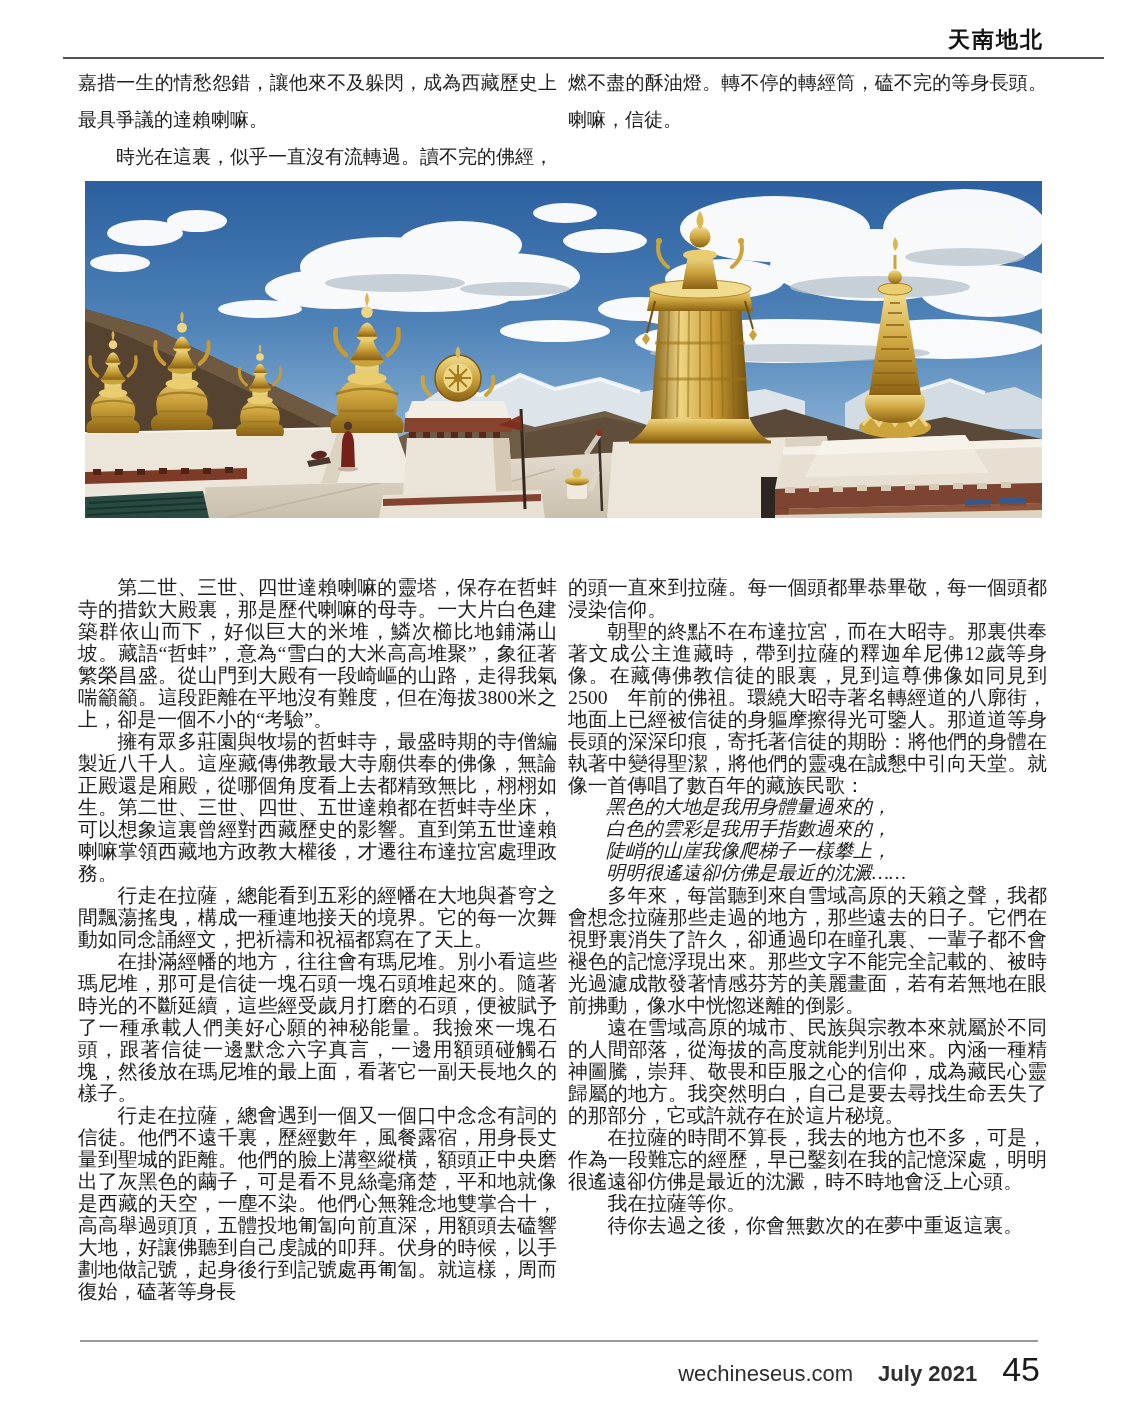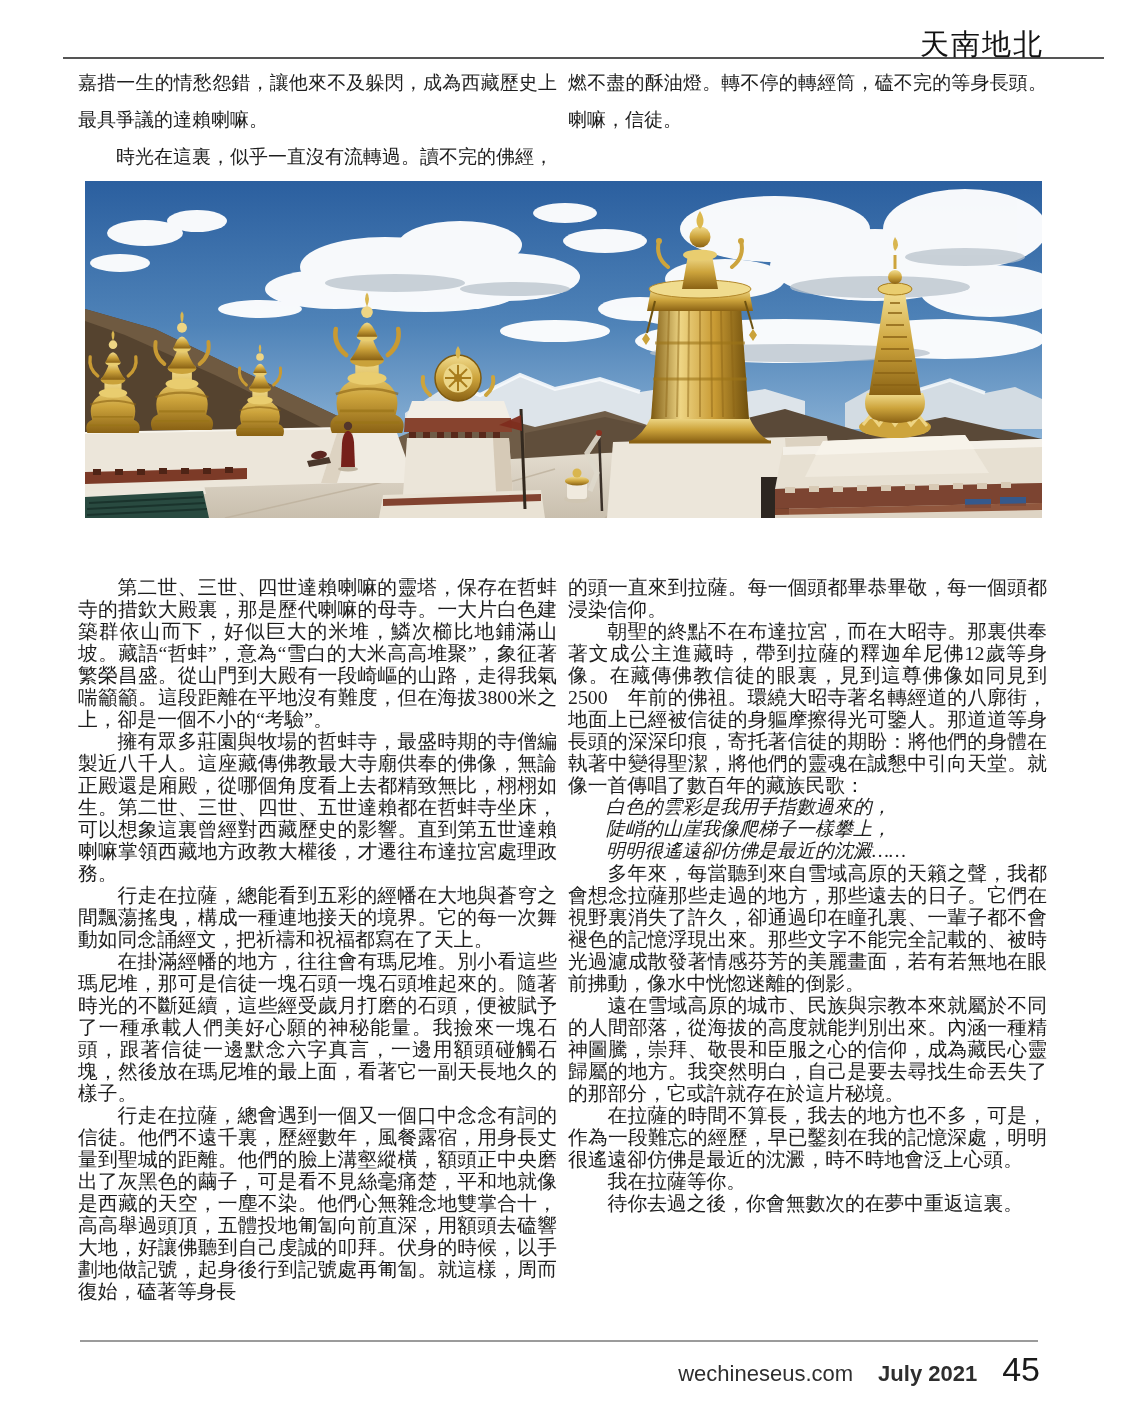--- a/index.html
+++ b/index.html
@@ -1,21 +1,21 @@
 <!DOCTYPE html>
 <html><head>
 <meta charset="utf-8">
 <style>
   html,body{margin:0;padding:0;background:#ffffff;}
   body{width:1121px;height:1405px;position:relative;overflow:hidden;
        font-family:"Liberation Serif","DejaVu Serif",serif;color:#1d1d1d;}
   .abs{position:absolute;}
   
   #top-rule{left:63px;top:57px;width:1041px;height:2px;background:#555;}
-  #section-header{top:25px;right:77px;font-size:29px;font-weight:400;
+  #section-header{top:25px;right:77px;font-size:22px;font-weight:700;
        letter-spacing:2px;color:#121212;}
   
   .intro-col{top:64px;width:479px;font-size:19px;line-height:37px;
        text-align:justify;text-justify:inter-character;}
   #intro-left{left:78px;}
   #intro-right{left:568px;}
   p{margin:0;}
   .ind{text-indent:2em;}
   
   #photo{left:85px;top:181px;width:957px;height:337px;overflow:hidden;margin:0;}
@@ -298,20 +298,21 @@
   <p class="ind">第二世、三世、四世達賴喇嘛的靈塔，保存在哲蚌寺的措欽大殿裏，那是歷代喇嘛的母寺。一大片白色建築群依山而下，好似巨大的米堆，鱗次櫛比地鋪滿山坡。藏語“哲蚌”，意為“雪白的大米高高堆聚”，象征著繁榮昌盛。從山門到大殿有一段崎嶇的山路，走得我氣喘籲籲。這段距離在平地沒有難度，但在海拔3800米之上，卻是一個不小的“考驗”。</p>
   <p class="ind">擁有眾多莊園與牧場的哲蚌寺，最盛時期的寺僧編製近八千人。這座藏傳佛教最大寺廟供奉的佛像，無論正殿還是廂殿，從哪個角度看上去都精致無比，栩栩如生。第二世、三世、四世、五世達賴都在哲蚌寺坐床，可以想象這裏曾經對西藏歷史的影響。直到第五世達賴喇嘛掌領西藏地方政教大權後，才遷往布達拉宮處理政務。</p>
   <p class="ind">行走在拉薩，總能看到五彩的經幡在大地與蒼穹之間飄蕩搖曳，構成一種連地接天的境界。它的每一次舞動如同念誦經文，把祈禱和祝福都寫在了天上。</p>
   <p class="ind">在掛滿經幡的地方，往往會有瑪尼堆。別小看這些瑪尼堆，那可是信徒一塊石頭一塊石頭堆起來的。隨著時光的不斷延續，這些經受歲月打磨的石頭，便被賦予了一種承載人們美好心願的神秘能量。我撿來一塊石頭，跟著信徒一邊默念六字真言，一邊用額頭碰觸石塊，然後放在瑪尼堆的最上面，看著它一副天長地久的樣子。</p>
   <p class="ind">行走在拉薩，總會遇到一個又一個口中念念有詞的信徒。他們不遠千裏，歷經數年，風餐露宿，用身長丈量到聖城的距離。他們的臉上溝壑縱橫，額頭正中央磨出了灰黑色的繭子，可是看不見絲毫痛楚，平和地就像是西藏的天空，一塵不染。他們心無雜念地雙掌合十，高高舉過頭頂，五體投地匍匐向前直深，用額頭去磕響大地，好讓佛聽到自己虔誠的叩拜。伏身的時候，以手劃地做記號，起身後行到記號處再匍匐。就這樣，周而復始，磕著等身長</p>
 </div>
 
 <div id="article-right" class="abs article-col">
   <p>的頭一直來到拉薩。每一個頭都畢恭畢敬，每一個頭都浸染信仰。</p>
   <p class="ind">朝聖的終點不在布達拉宮，而在大昭寺。那裏供奉著文成公主進藏時，帶到拉薩的釋迦牟尼佛12歲等身像。在藏傳佛教信徒的眼裏，見到這尊佛像如同見到2500　年前的佛祖。環繞大昭寺著名轉經道的八廓街，地面上已經被信徒的身軀摩擦得光可鑒人。那道道等身長頭的深深印痕，寄托著信徒的期盼：將他們的身體在執著中變得聖潔，將他們的靈魂在誠懇中引向天堂。就像一首傳唱了數百年的藏族民歌：</p>
+  <p class="verse">黑色的大地是我用身體量過來的，</p>
   <p class="verse">白色的雲彩是我用手指數過來的，</p>
   <p class="verse">陡峭的山崖我像爬梯子一樣攀上，</p>
   <p class="verse">明明很遙遠卻仿佛是最近的沈澱……</p>
   <p class="ind">多年來，每當聽到來自雪域高原的天籟之聲，我都會想念拉薩那些走過的地方，那些遠去的日子。它們在視野裏消失了許久，卻通過印在瞳孔裏、一輩子都不會褪色的記憶浮現出來。那些文字不能完全記載的、被時光過濾成散發著情感芬芳的美麗畫面，若有若無地在眼前拂動，像水中恍惚迷離的倒影。</p>
   <p class="ind">遠在雪域高原的城市、民族與宗教本來就屬於不同的人間部落，從海拔的高度就能判別出來。內涵一種精神圖騰，崇拜、敬畏和臣服之心的信仰，成為藏民心靈歸屬的地方。我突然明白，自己是要去尋找生命丟失了的那部分，它或許就存在於這片秘境。</p>
   <p class="ind">在拉薩的時間不算長，我去的地方也不多，可是，作為一段難忘的經歷，早已鑿刻在我的記憶深處，明明很遙遠卻仿佛是最近的沈澱，時不時地會泛上心頭。</p>
   <p class="ind">我在拉薩等你。</p>
   <p class="ind">待你去過之後，你會無數次的在夢中重返這裏。</p>
 </div>
 

